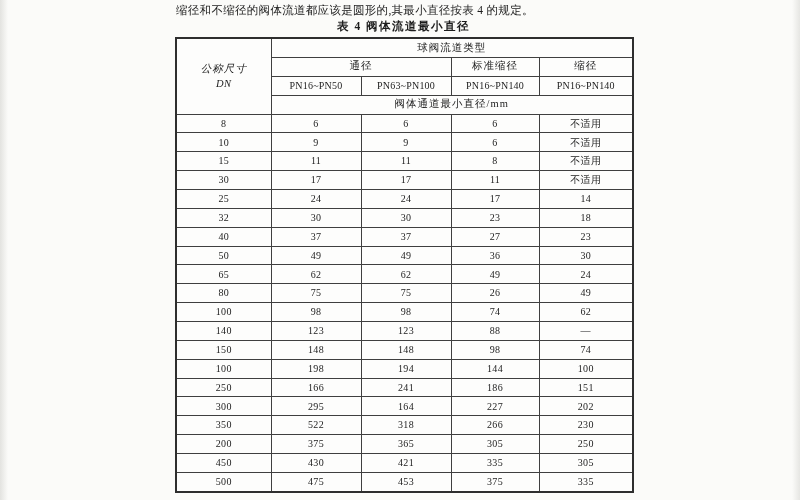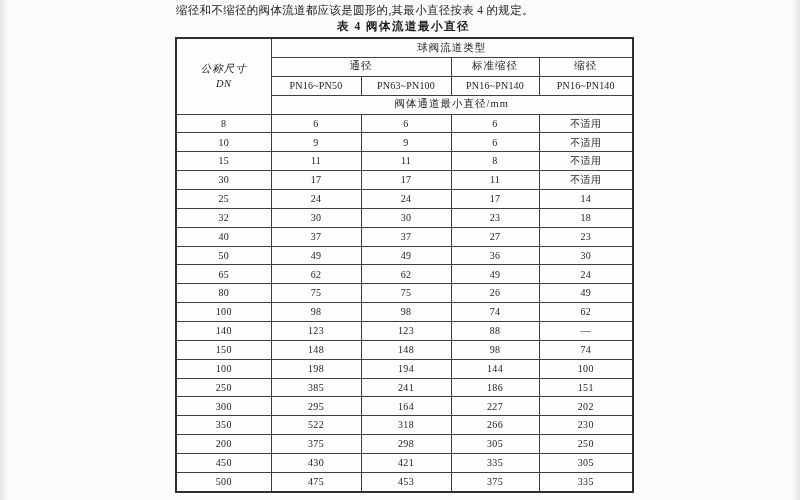--- a/index.html
+++ b/index.html
@@ -186,21 +186,21 @@
     </tr>
       <tr>
       <td>100</td>
       <td>198</td>
       <td>194</td>
       <td>144</td>
       <td>100</td>
     </tr>
       <tr>
       <td>250</td>
-      <td>385</td>
+      <td>166</td>
       <td>241</td>
       <td>186</td>
       <td>151</td>
     </tr>
       <tr>
       <td>300</td>
       <td>295</td>
       <td>164</td>
       <td>227</td>
       <td>202</td>
@@ -208,21 +208,21 @@
       <tr>
       <td>350</td>
       <td>522</td>
       <td>318</td>
       <td>266</td>
       <td>230</td>
     </tr>
       <tr>
       <td>200</td>
       <td>375</td>
-      <td>298</td>
+      <td>365</td>
       <td>305</td>
       <td>250</td>
     </tr>
       <tr>
       <td>450</td>
       <td>430</td>
       <td>421</td>
       <td>335</td>
       <td>305</td>
     </tr>

